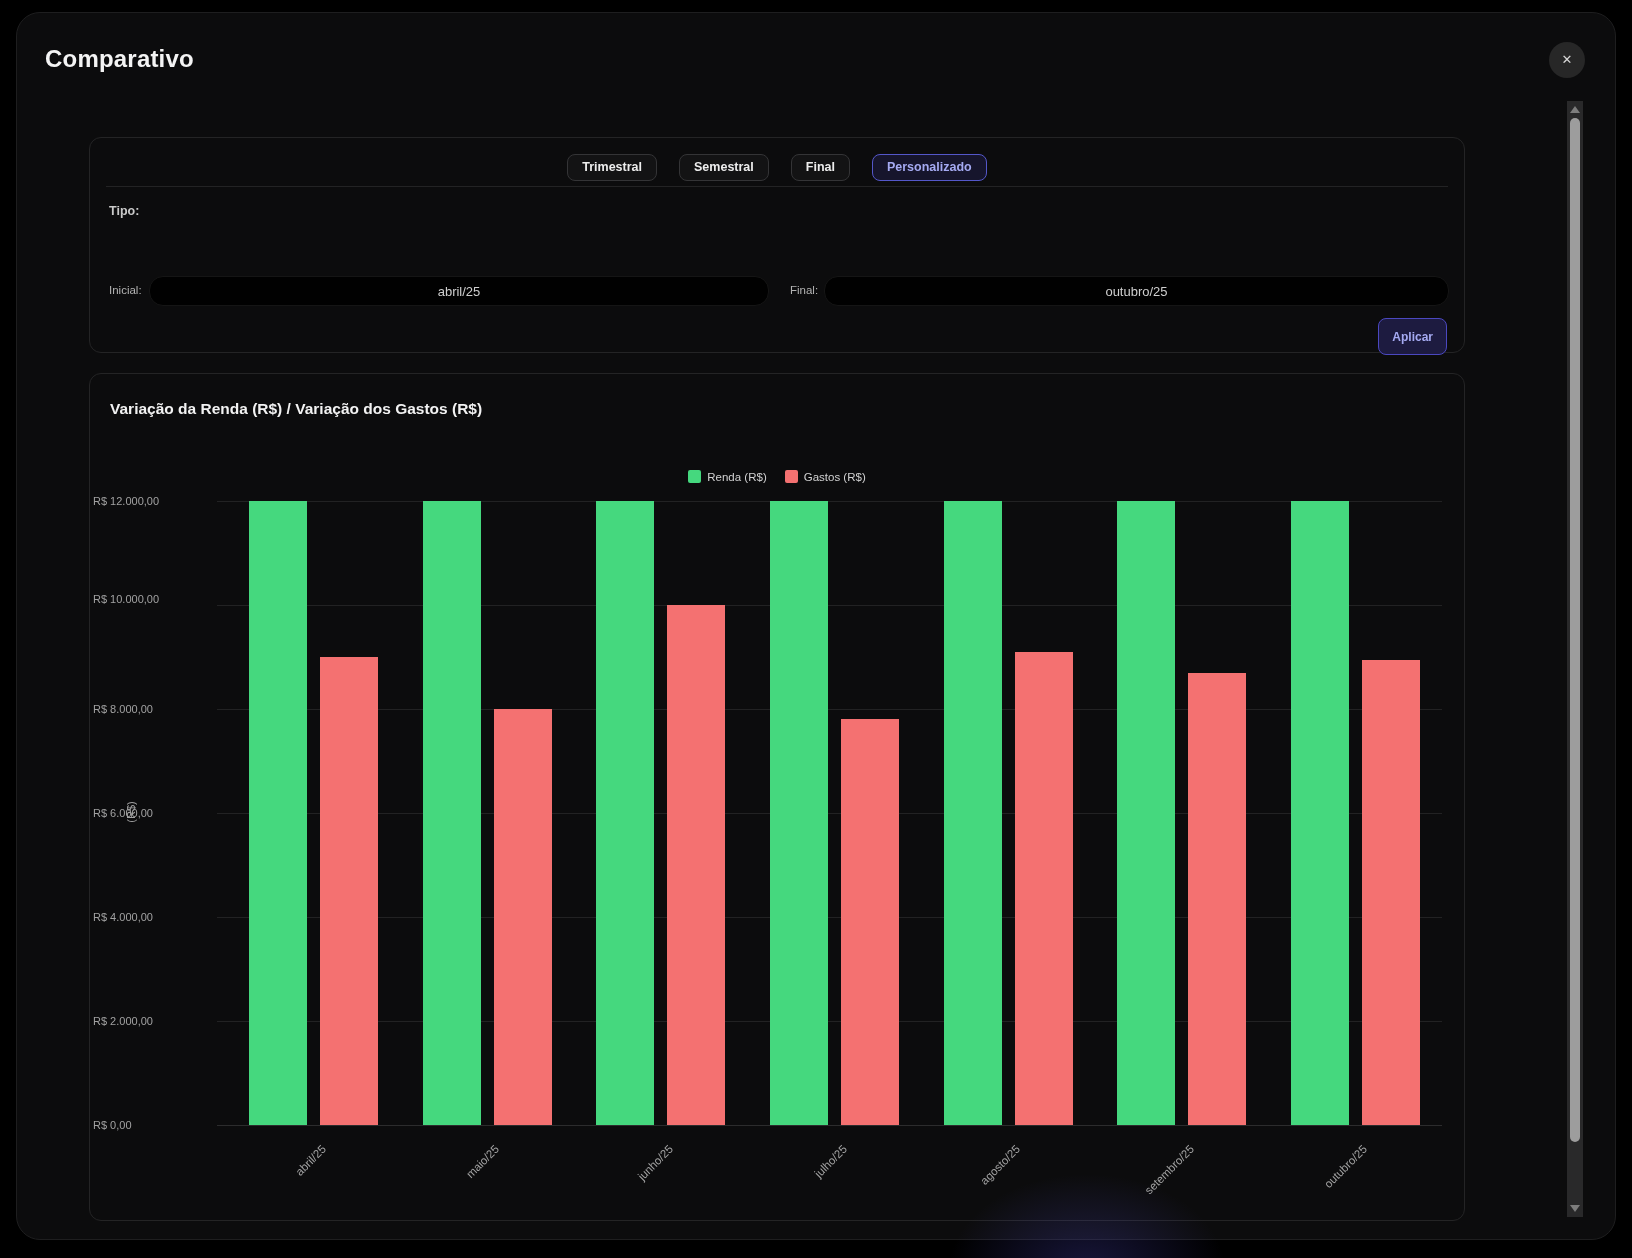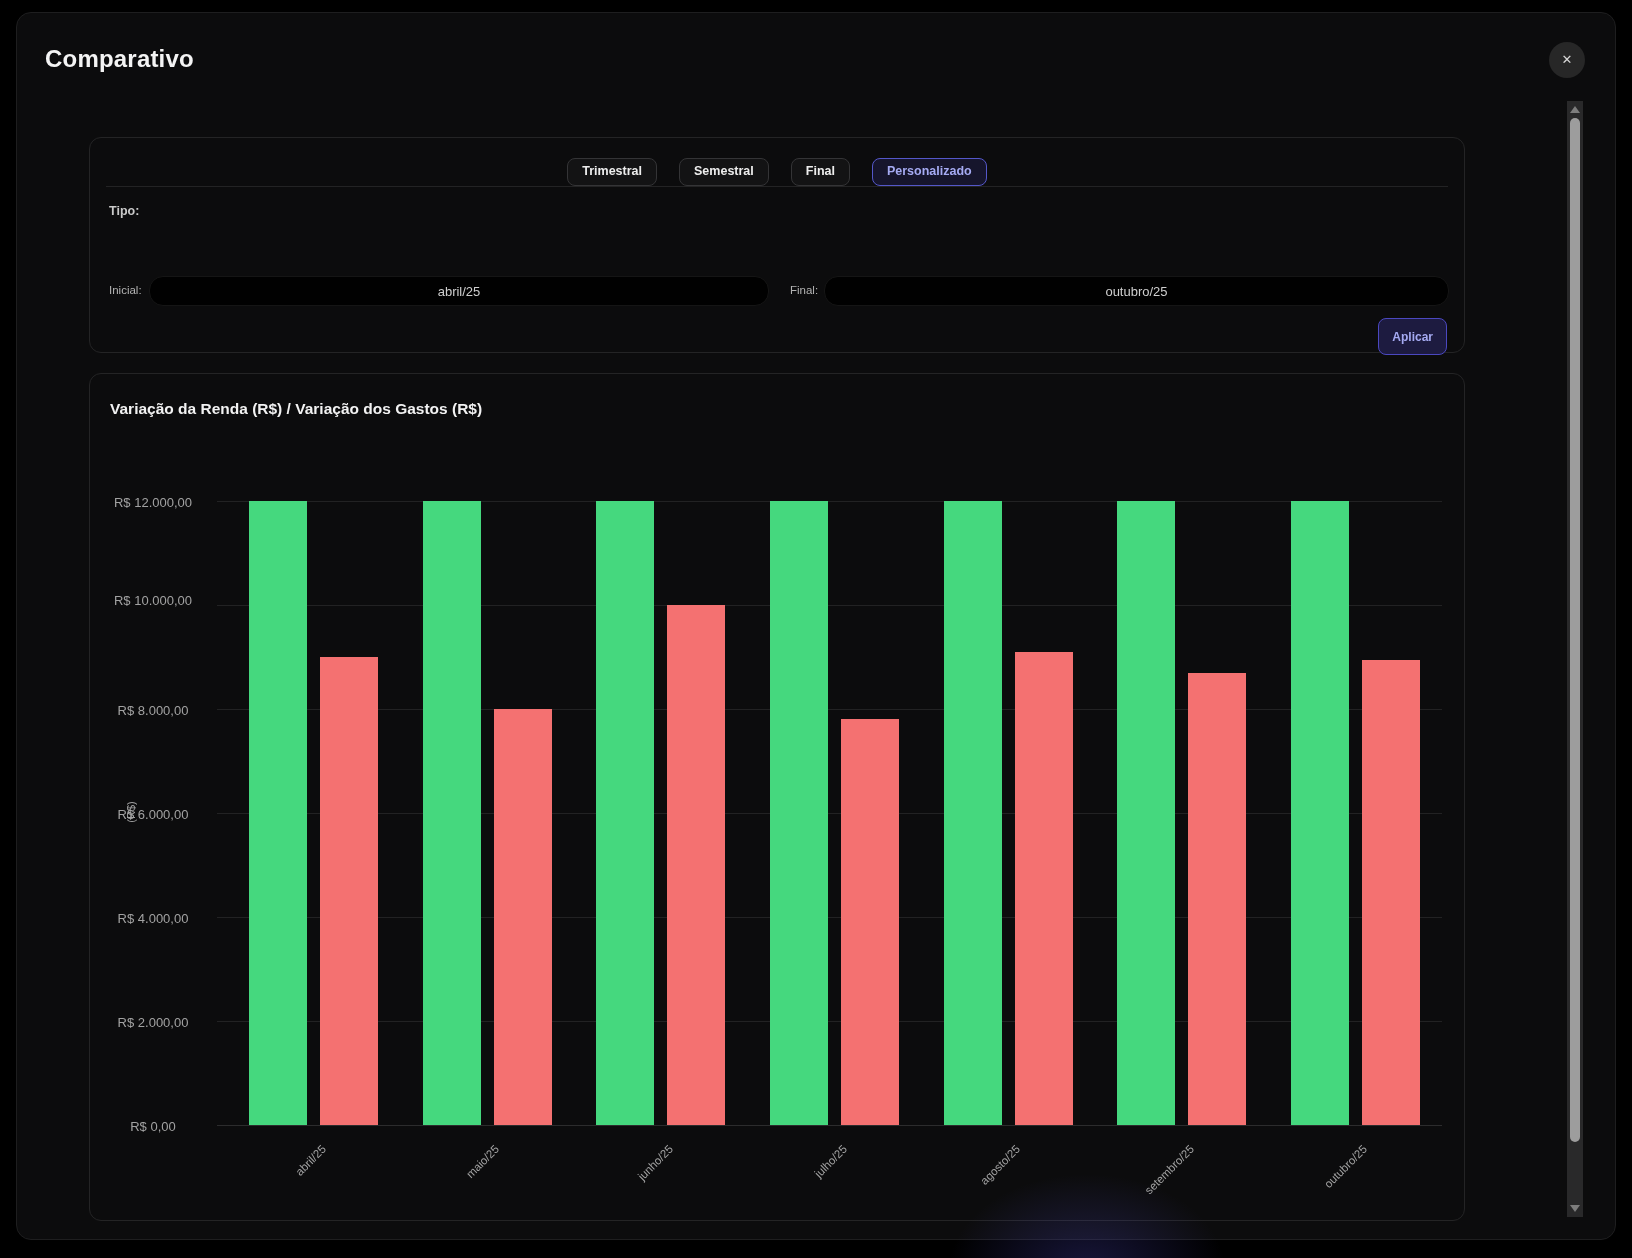--- a/index.html
+++ b/index.html
@@ -7,21 +7,21 @@
   body {
     background: #000;
     font-family: "Liberation Sans", sans-serif;
     position: relative;
   }
   .modal {
     position: absolute; left: 16px; top: 12px;
     width: 1600px; height: 1228px;
     background: #0c0c0d;
     border: 1px solid #1e1e1f;
-    border-radius: 15px;
+    border-radius: 24px;
     padding-left: 39px;
   }
   .modal-title {
     position: absolute; left: 28px; top: 32px;
     font-size: 24px; font-weight: 700; color: #f4f4f4;
     letter-spacing: .2px;
   }
   .close-btn {
     position: absolute; left: 1532px; top: 29px;
     width: 36px; height: 36px; border-radius: 50%;
@@ -39,21 +39,21 @@
 
   
   .controls-card {
     position: absolute; left: 72px; top: 124px;
     width: 1376px; height: 216px;
     border: 1px solid #242425; border-radius: 12px;
   }
   .tabs-row {
     position: absolute; left: 16px; right: 16px; top: 0; height: 49px;
     border-bottom: 1px solid #232324;
-    display: flex; justify-content: center; align-items: flex-end;
+    display: flex; justify-content: center; align-items: center;
     gap: 22px; padding-top: 11px;
   }
   .tab {
     background: #131314; border: 1px solid #343436; border-radius: 8px;
     color: #ededed; font-family: "Liberation Sans", sans-serif;
     font-size: 12.5px; font-weight: 700; padding: 6px 14px; cursor: pointer;
     line-height: 1.1;
   }
   .tab.active {
     background: #16152c; border-color: #5457c9; color: #a5aaf2;
@@ -92,22 +92,22 @@
   .chart-legend {
     position: absolute; left: 0; right: 0; top: 96px;
     display: flex; justify-content: center; gap: 18px;
   }
   .legend-item { display: flex; align-items: center; gap: 6px; cursor: pointer; }
   .swatch { width: 13px; height: 13px; border-radius: 2px; display: inline-block; }
   .legend-label { color: #d2d2d2; font-size: 11.5px; }
   .gridline { position: absolute; height: 1px; background: #222223; }
   .gridline.baseline { background: #2c2c2d; }
   .y-tick-label {
-    position: absolute; width: 120px; text-align: center;
-    color: #a2a2a2; font-size: 13px;
+    position: absolute; width: 120px; text-align: left;
+    color: #a2a2a2; font-size: 11px;
   }
   .y-axis-title {
     position: absolute; color: #a2a2a2; font-size: 11px;
     transform: rotate(-90deg); transform-origin: center;
   }
   .bar-group {
     position: absolute; display: flex; align-items: flex-end;
     justify-content: center; gap: 13px;
   }
   .bar { width: 58px; }
@@ -153,20 +153,30 @@
     <div class="field-label tipo-label">Tipo:</div>
     <div class="mini-label inicial-label">Inicial:</div>
     <input class="pill inicial-input" value="abril/25" style="">
     <div class="mini-label final-label">Final:</div>
     <input class="pill final-input" value="outubro/25" style="">
     <button class="apply-btn">Aplicar</button>
   </div>
 
   <div class="chart-card" id="chart">
     <div class="chart-title">Variação da Renda (R$) / Variação dos Gastos (R$)</div>
+    <div class="chart-legend">
+        <div class="legend-item">
+          <span class="swatch" style="background: rgb(69, 216, 126);"></span>
+          <span class="legend-label">Renda (R$)</span>
+        </div>
+        <div class="legend-item">
+          <span class="swatch" style="background: rgb(244, 113, 113);"></span>
+          <span class="legend-label">Gastos (R$)</span>
+        </div>
+      </div>
   <div class="gridline" style="left: 127px; top: 127px; width: 1225px;"></div>
       <div class="y-tick-label" style="left: 3px; top: 120.5px;">R$ 12.000,00</div>
       <div class="gridline" style="left: 127px; top: 231px; width: 1225px;"></div>
       <div class="y-tick-label" style="left: 3px; top: 219px;">R$ 10.000,00</div>
       <div class="gridline" style="left: 127px; top: 335px; width: 1225px;"></div>
       <div class="y-tick-label" style="left: 3px; top: 328.5px;">R$ 8.000,00</div>
       <div class="gridline" style="left: 127px; top: 439px; width: 1225px;"></div>
       <div class="y-tick-label" style="left: 3px; top: 432.5px;">R$ 6.000,00</div>
       <div class="gridline" style="left: 127px; top: 543px; width: 1225px;"></div>
       <div class="y-tick-label" style="left: 3px; top: 536.5px;">R$ 4.000,00</div>

